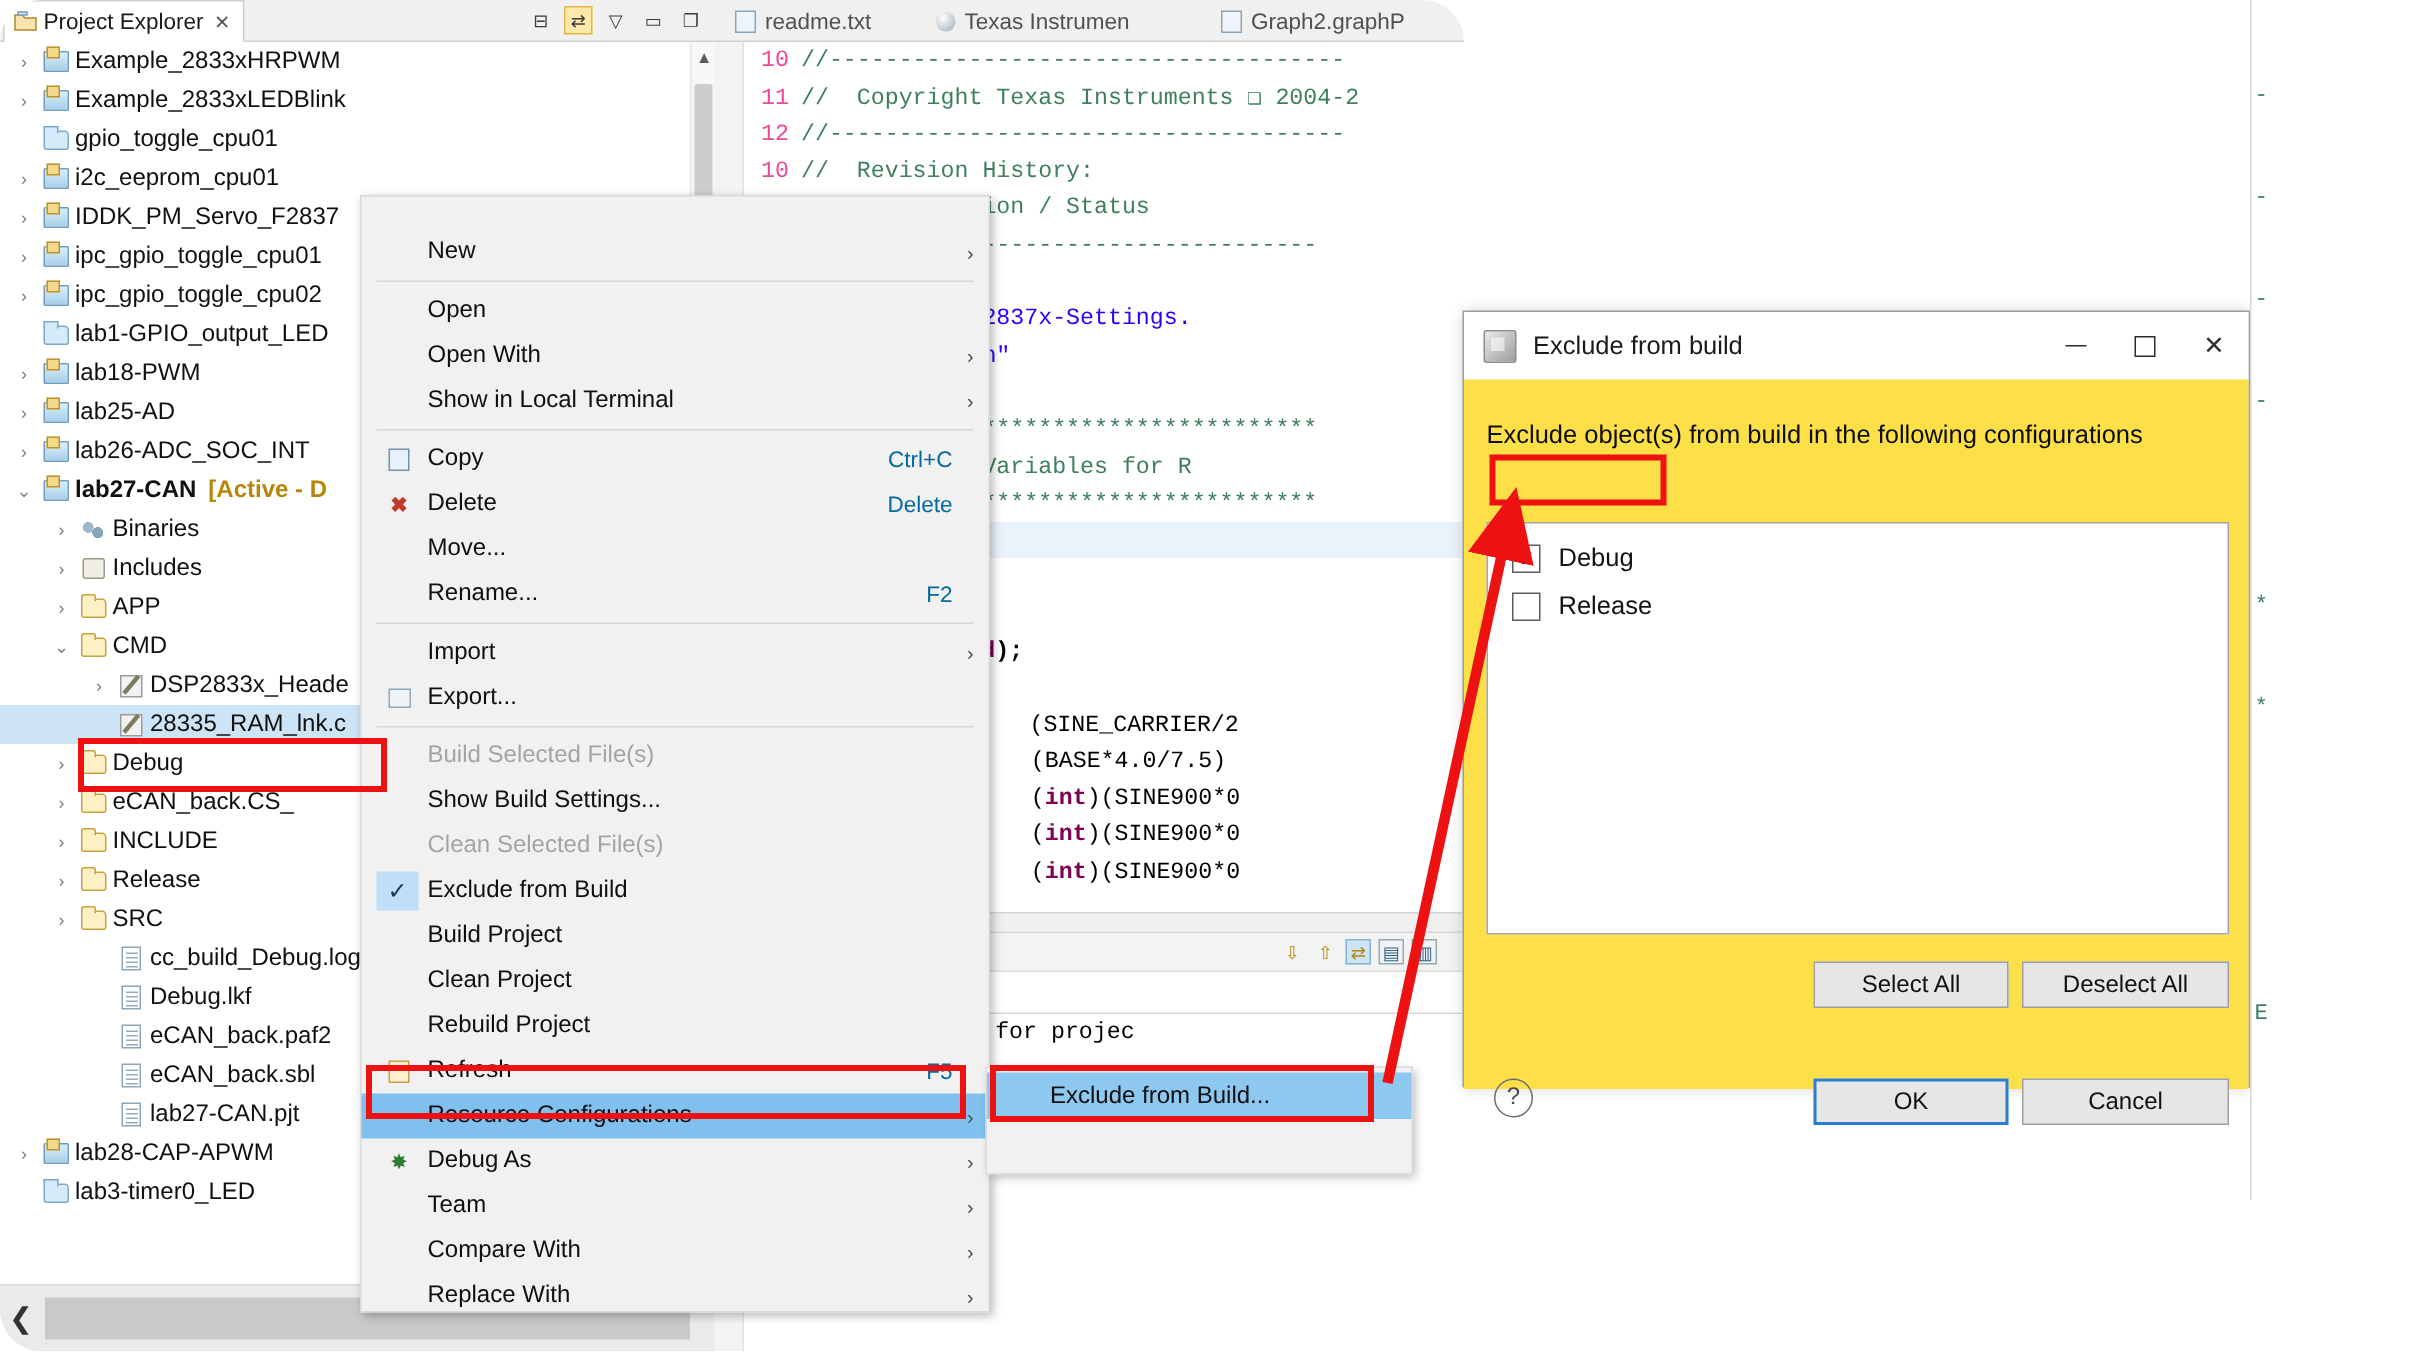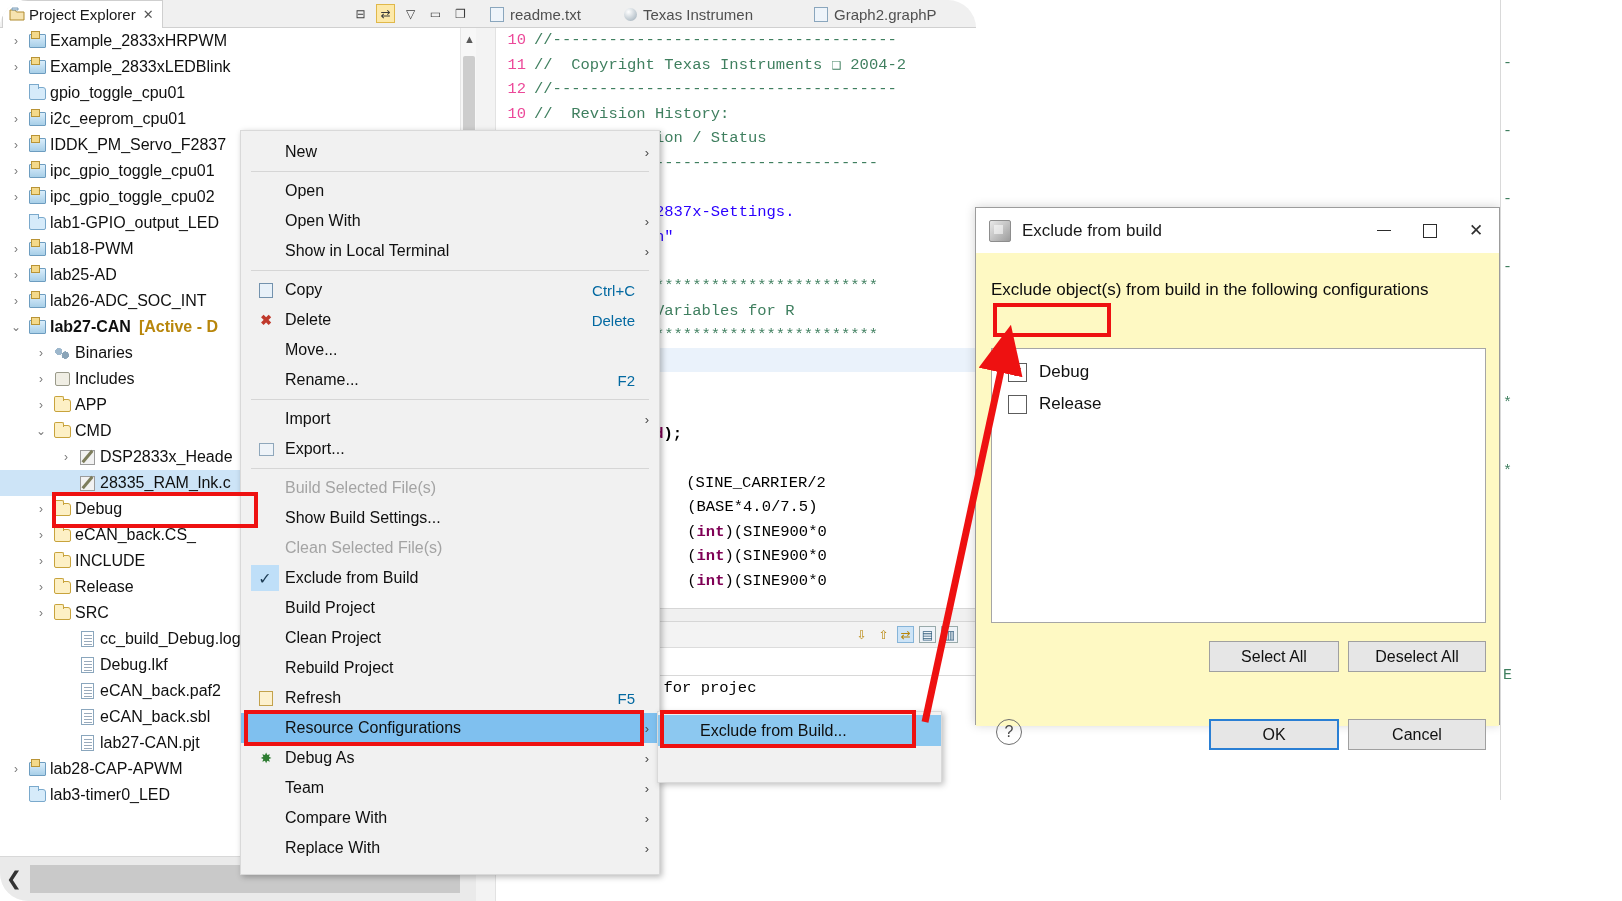--- a/index.html
+++ b/index.html
@@ -244,21 +244,21 @@
   }
   .console-sep { border-bottom: 1px solid #d8d8d8; }
 
   
   #ctxmenu {
     position: absolute; left: 240px; top: 130px;
     width: 420px; height: 745px;
     background: #f1f1f1;
     border: 1px solid #d9d9d9;
     box-shadow: 2px 2px 6px rgba(0,0,0,0.28);
-    padding-top: 6px;
+    padding-top: 22px;
     font-size: 16px; color: #0f0f0f;
   }
   .mi {
     position: relative; height: 30px;
     display: flex; align-items: center;
     padding-left: 44px; padding-right: 12px;
   }
   .mi .accel { position: absolute; right: 24px; font-size: 15px; color: #0369a1; }
   .mi .arrow { position: absolute; right: 10px; font-size: 13px; color: #4a4a4a; }
   .mi .mi-ic { position: absolute; left: 16px; width: 18px; height: 18px;
@@ -344,21 +344,21 @@
     content: ""; position: absolute; left: 4px; top: 4px;
     width: 9px; height: 9px; background: rgba(255,255,255,0.55);
   }
   .dlg-title .dtext { margin-left: 11px; font-size: 17px; color: #1a1a1a; }
   .dlg-ctrls { position: absolute; right: 0; top: 0; height: 45px; display: flex; align-items: center; }
   .dlg-ctrl { width: 46px; height: 45px; display: flex; align-items: center; justify-content: center;
               font-size: 17px; color: #303030; }
   .dlg-min { width: 14px; height: 1px; background: #2c2c2c; }
   .dlg-max { width: 14px; height: 14px; border: 1.5px solid #2c2c2c; }
 
-  .dlg-body { position: absolute; left: 0; top: 45px; width: 100%; height: 473px; background: #fef9c3; }
+  .dlg-body { position: absolute; left: 0; top: 45px; width: 100%; height: 473px; background: #fde047; }
   .dlg-prompt { position: absolute; left: 15px; top: 27px; font-size: 17px; color: #0d0d0d; }
   .dlg-list {
     position: absolute; left: 15px; top: 95px;
     width: 495px; height: 275px;
     background: #ffffff; border: 1px solid #a6a6a6;
     padding-top: 7px;
   }
   .cfg-row { height: 32px; display: flex; align-items: center; padding-left: 16px; font-size: 17px; color: #111; }
   .cbox {
     width: 19px; height: 19px; border: 1px solid #5c5c5c; background: #ffffff;

